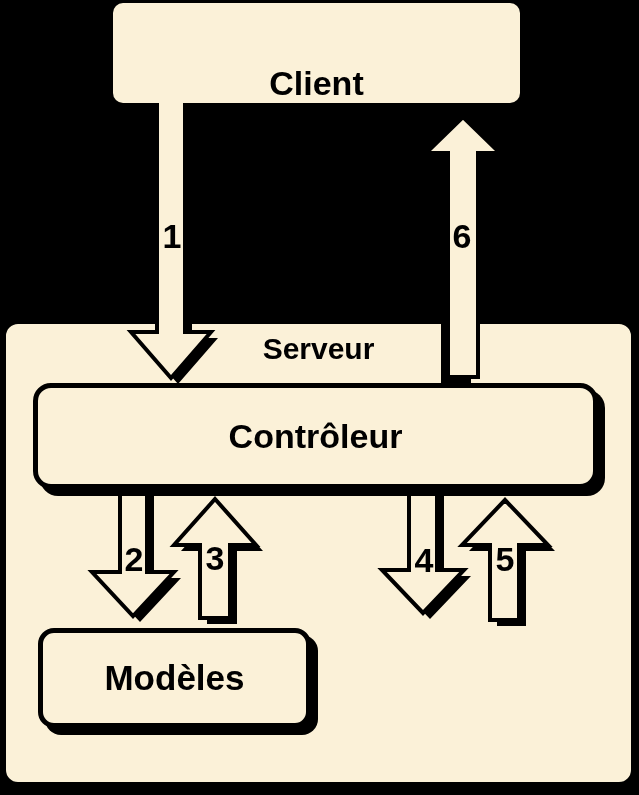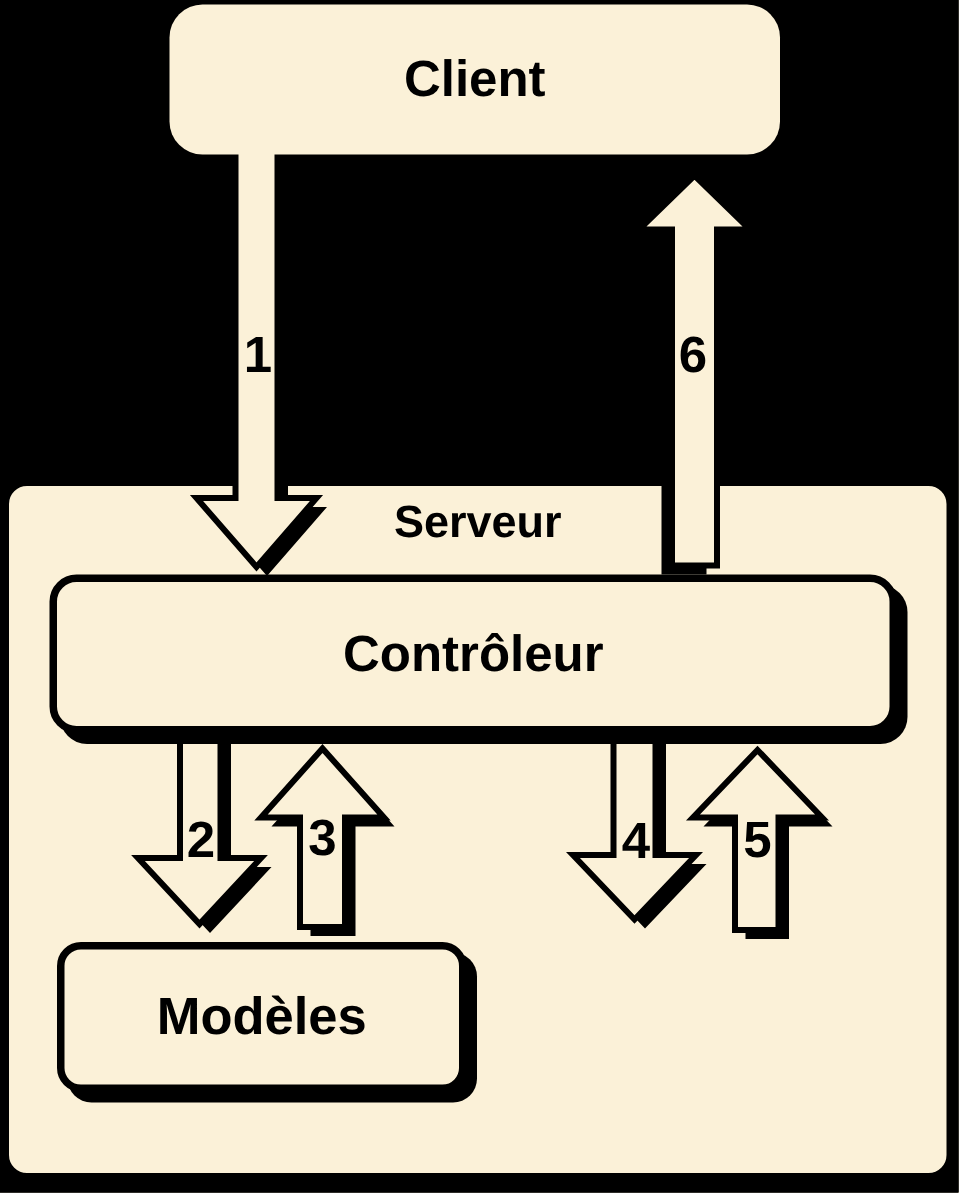--- a/index.html
+++ b/index.html
@@ -23,21 +23,22 @@
     display: flex;
     align-items: center;
     justify-content: center;
     font-weight: 700;
     font-size: 34px;
     z-index: 3;
   }
   #client-node {
     left: 113px; top: 3px;
     width: 407px; height: 100px;
-    border-radius: 22px;
+    border-radius: 10px;
+    align-items: flex-end;
   }
   #serveur-container {
     position: absolute;
     box-sizing: border-box;
     left: 2px; top: 320px;
     width: 633px; height: 466px;
     background: #FBF1D8;
     border: 4px solid #000;
     border-radius: 16px;
     z-index: 1;

